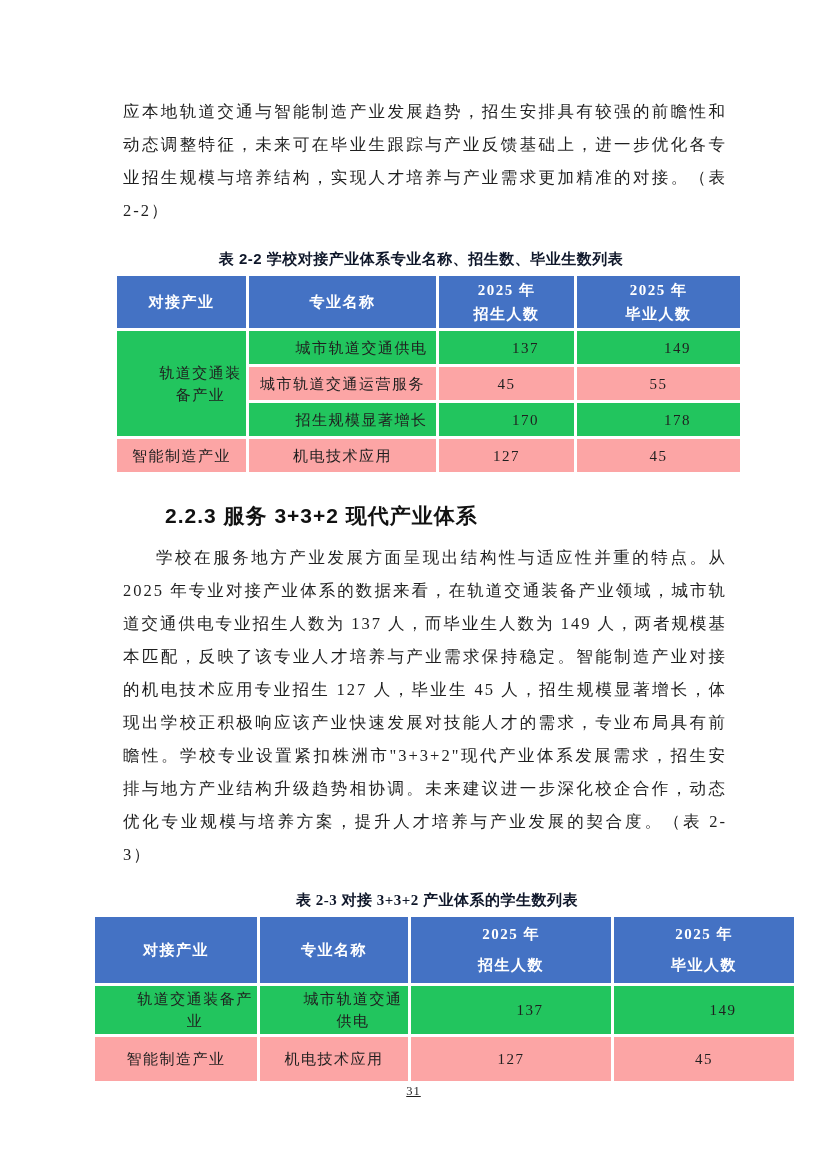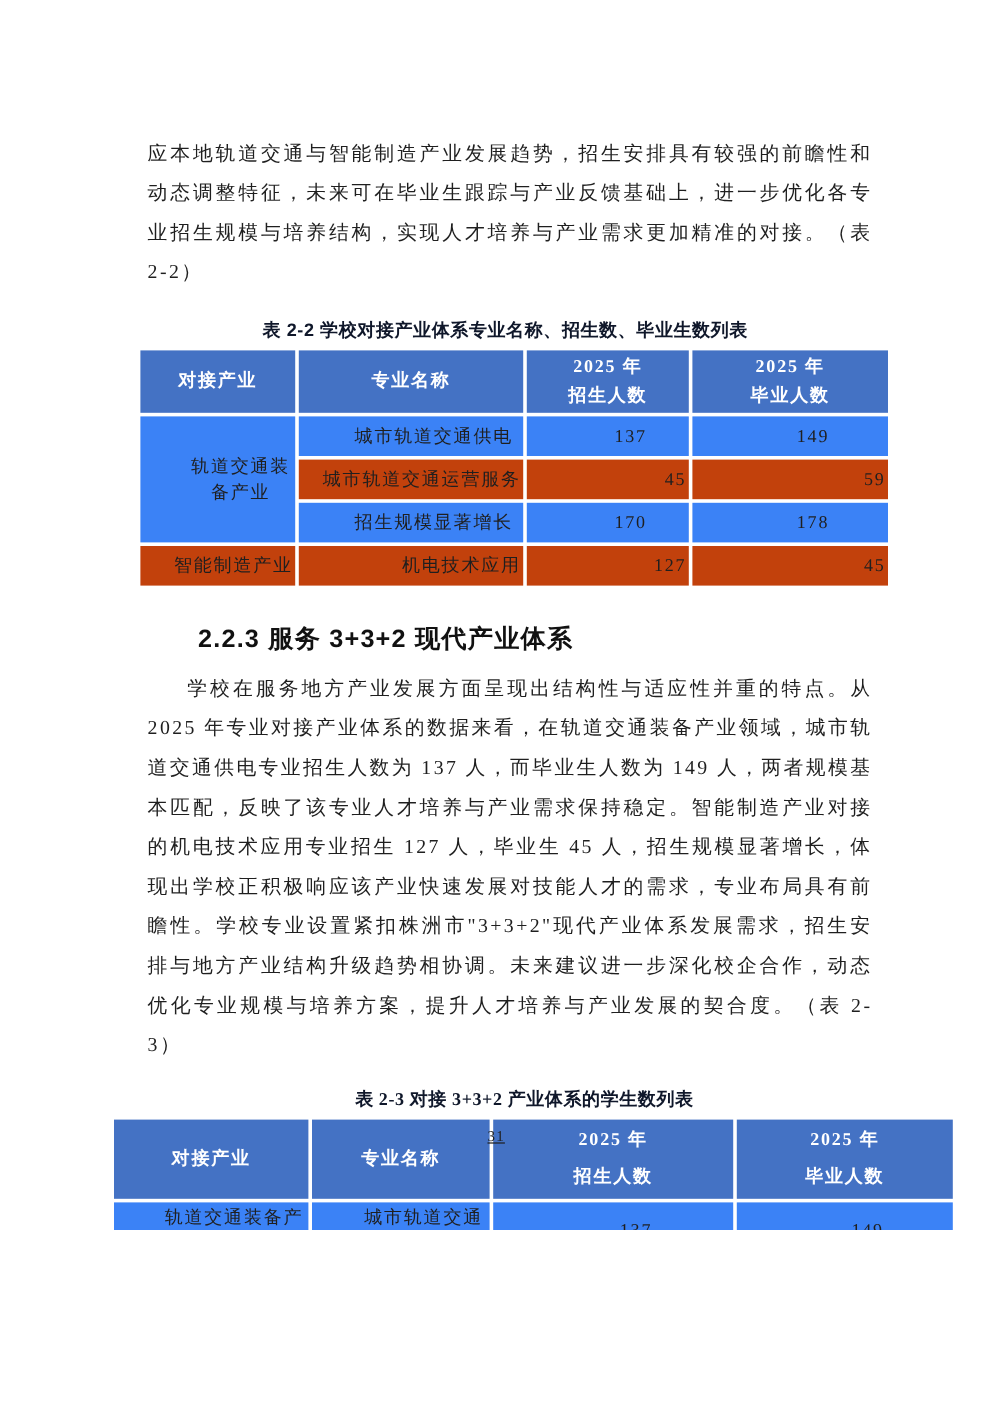--- a/index.html
+++ b/index.html
@@ -3,22 +3,22 @@
 <meta charset="utf-8">
 <style>
   html, body {
     margin: 0;
     padding: 0;
     background: #ffffff;
   }
   .page {
     position: relative;
     width: 827px;
-    height: 1009px;
-    margin: 16px auto;
+    height: 1169px;
+    margin: 0 auto;
     background: #ffffff;
     overflow: hidden;
     font-family: "Liberation Serif", "DejaVu Serif", serif;
     color: #1f1f1f;
   }
   .body-text {
     margin: 0 100px 0 123px;
     font-size: 16.5px;
     line-height: 33px;
     letter-spacing: 2px;
@@ -85,22 +85,22 @@
   .data-table td {
     text-align: center;
     vertical-align: middle;
     font-size: 15px;
     letter-spacing: 1.5px;
     padding: 2px 2px;
     color: #1f1f1f;
   }
   .t22 td { height: 29px; line-height: 22px; }
   .t23 td { height: 40px; line-height: 22px; }
-  td.band-med { background: #3b82f6; padding-left: 40px; }
-  td.band-light { background: #c2410c; text-align: right; }
+  td.band-med { background: #22c55e; padding-left: 40px; }
+  td.band-light { background: #fca5a5; }
   .th-line { display: block; }
   .page-number {
     position: absolute;
     left: 0;
     bottom: 70px;
     width: 100%;
     text-align: center;
     font-size: 12.5px;
     letter-spacing: 1px;
     color: #1f1f1f;
@@ -140,21 +140,21 @@
     <tbody>
       <tr>
         <td rowspan="3" class="band-med">轨道交通装备产业</td>
         <td class="band-med">城市轨道交通供电</td>
         <td class="band-med">137</td>
         <td class="band-med">149</td>
       </tr>
       <tr>
         <td class="band-light">城市轨道交通运营服务</td>
         <td class="band-light">45</td>
-        <td class="band-light">59</td>
+        <td class="band-light">55</td>
       </tr>
       <tr>
         <td class="band-med">招生规模显著增长</td>
         <td class="band-med">170</td>
         <td class="band-med">178</td>
       </tr>
       <tr>
         <td class="band-light">智能制造产业</td>
         <td class="band-light">机电技术应用</td>
         <td class="band-light">127</td>

